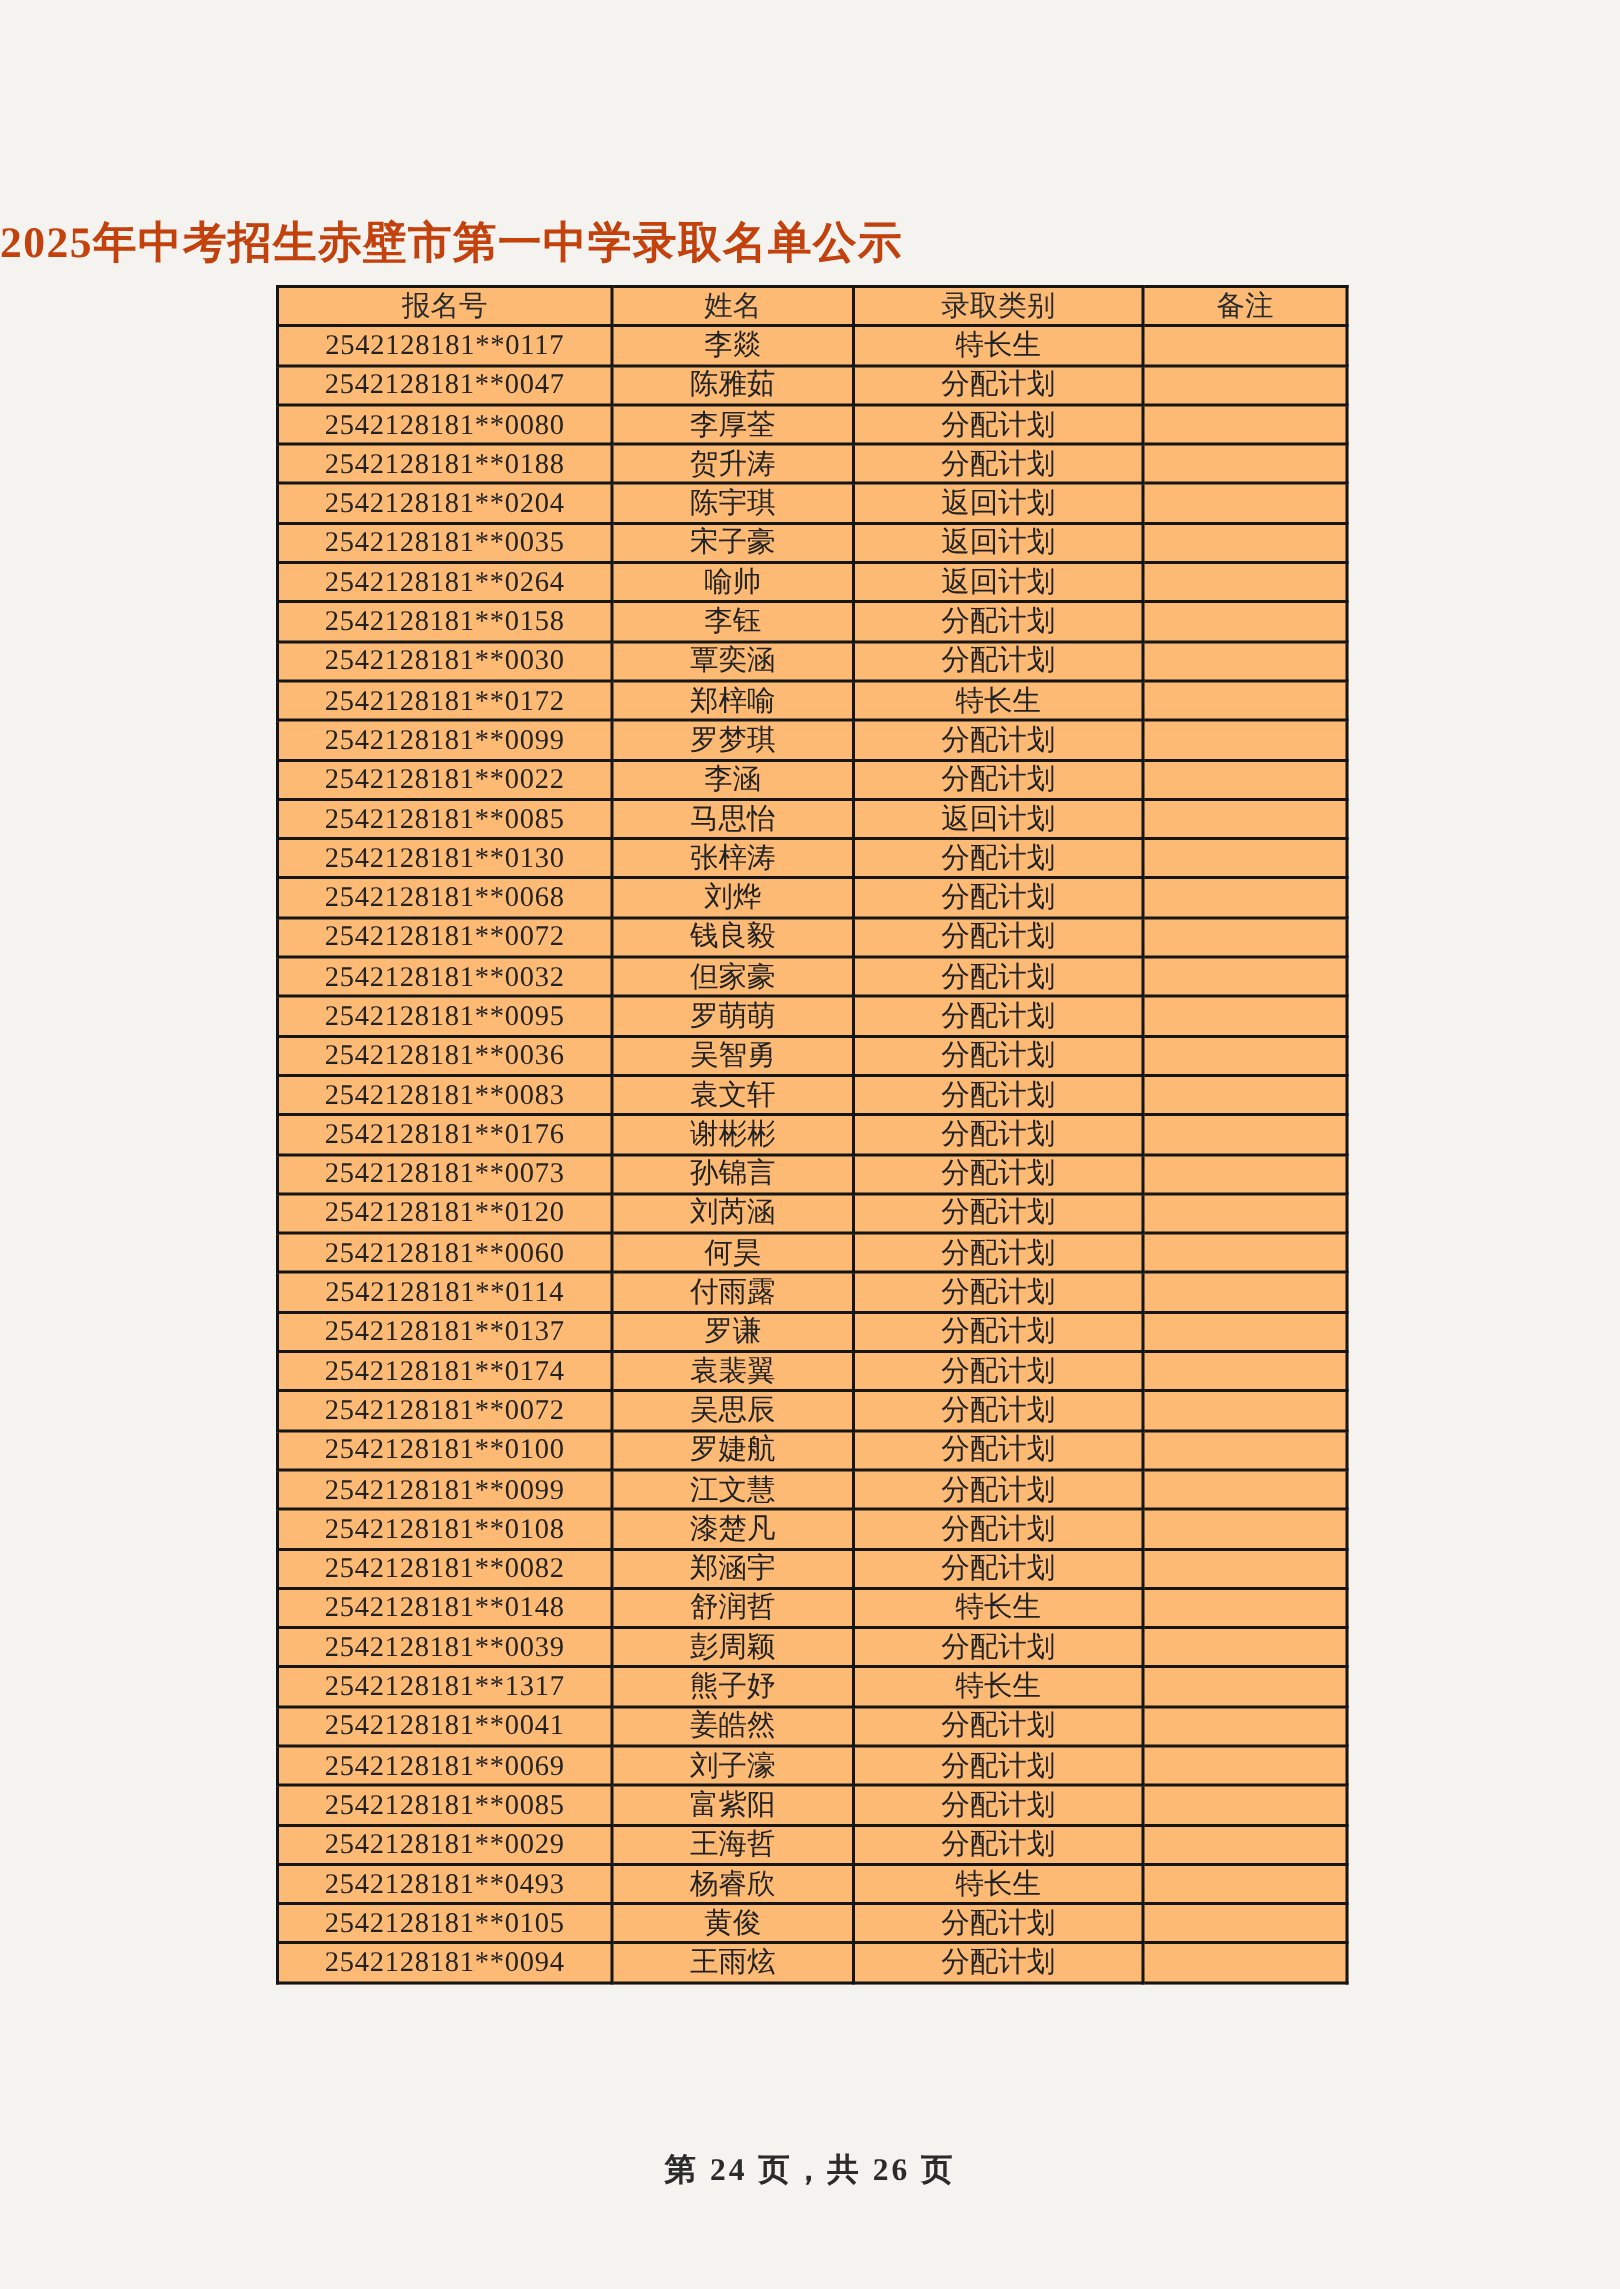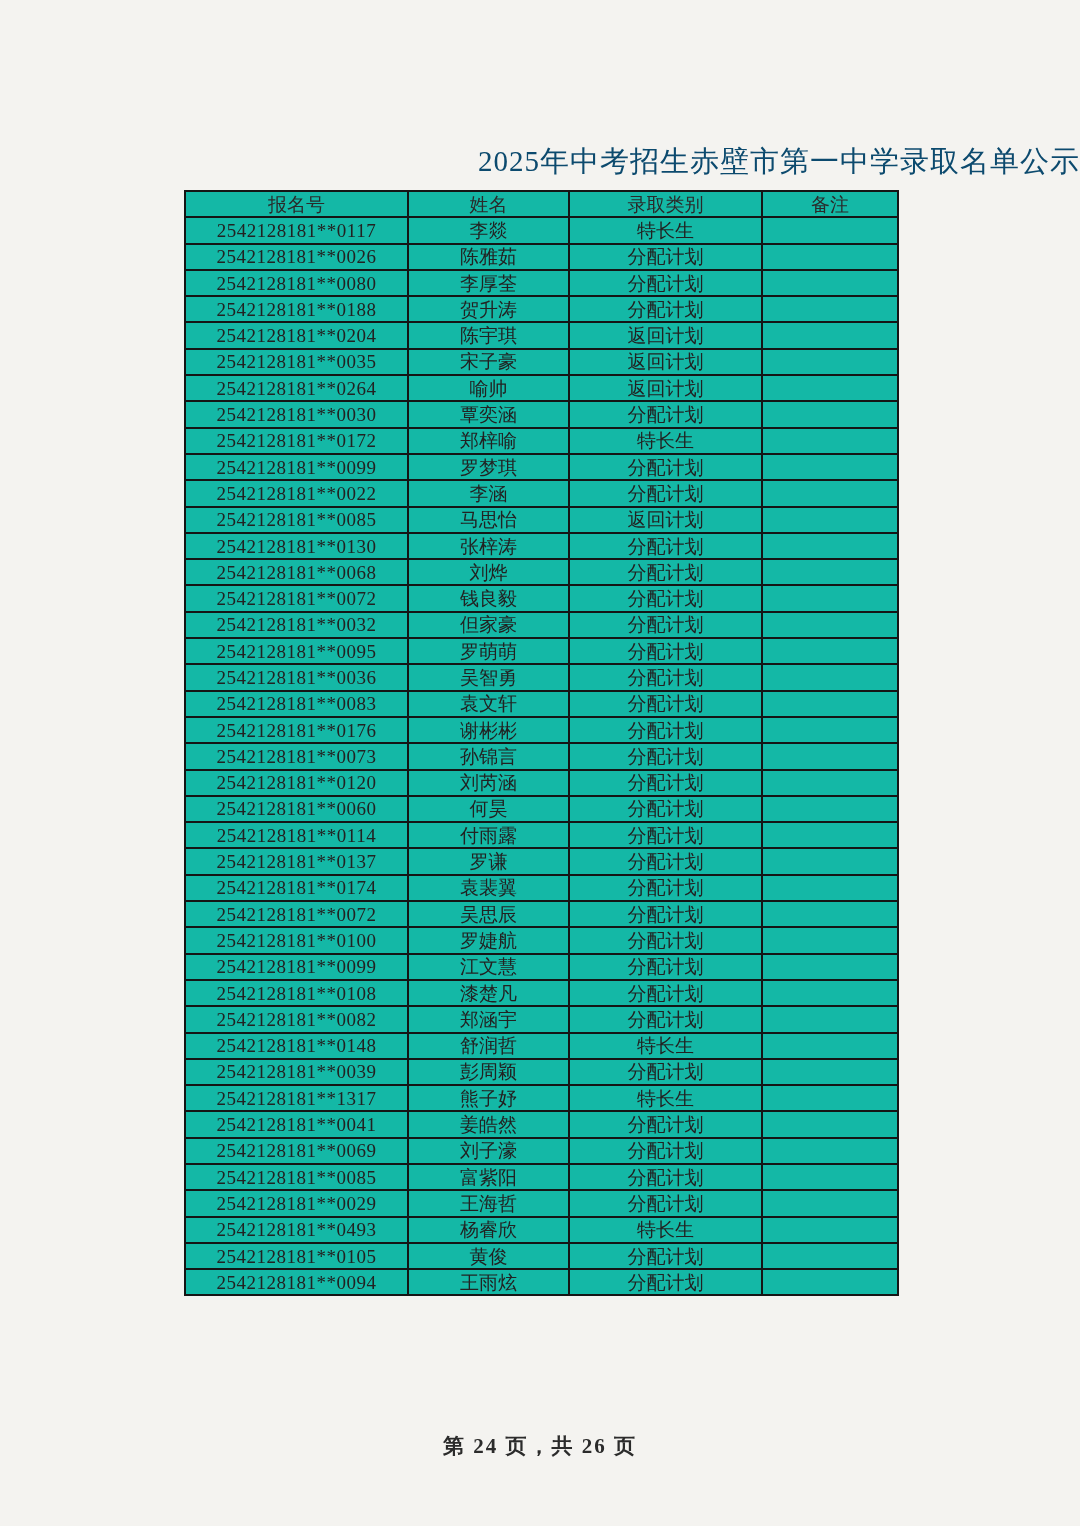--- a/index.html
+++ b/index.html
@@ -12,34 +12,34 @@
     height: 1526px;
     background: #f4f3f0;
     color: #1c1c1c;
     overflow: hidden;
   }
   .page-title {
     position: absolute;
     top: 142px;
     left: 0;
     width: 100%;
-    text-align: right;
+    text-align: left;
     font-size: 29px;
-    font-weight: 400;
+    font-weight: 700;
     letter-spacing: 1px;
-    color: #0c4a6e;
+    color: #c2410c;
   }
   table.admission-table {
     position: absolute;
     left: 184px;
     top: 190px;
     width: 713px;
     border-collapse: collapse;
     table-layout: fixed;
-    background: #14b8a6;
+    background: #fdba74;
   }
   table.admission-table col.c-regno   { width: 223px; }
   table.admission-table col.c-name    { width: 161px; }
   table.admission-table col.c-cat     { width: 193px; }
   table.admission-table col.c-remark  { width: 136px; }
   table.admission-table th,
   table.admission-table td {
     border: 2px solid #151515;
     text-align: center;
     vertical-align: middle;
@@ -94,21 +94,21 @@
     </tr>
   </thead>
   <tbody id="table-body">
       <tr>
         <td class="cell-regno">2542128181**0117</td>
         <td class="cell-name">李燚</td>
         <td class="cell-cat">特长生</td>
         <td class="cell-remark"></td>
       </tr>
       <tr>
-        <td class="cell-regno">2542128181**0026</td>
+        <td class="cell-regno">2542128181**0047</td>
         <td class="cell-name">陈雅茹</td>
         <td class="cell-cat">分配计划</td>
         <td class="cell-remark"></td>
       </tr>
       <tr>
         <td class="cell-regno">2542128181**0080</td>
         <td class="cell-name">李厚荃</td>
         <td class="cell-cat">分配计划</td>
         <td class="cell-remark"></td>
       </tr>
@@ -127,20 +127,26 @@
       <tr>
         <td class="cell-regno">2542128181**0035</td>
         <td class="cell-name">宋子豪</td>
         <td class="cell-cat">返回计划</td>
         <td class="cell-remark"></td>
       </tr>
       <tr>
         <td class="cell-regno">2542128181**0264</td>
         <td class="cell-name">喻帅</td>
         <td class="cell-cat">返回计划</td>
+        <td class="cell-remark"></td>
+      </tr>
+      <tr>
+        <td class="cell-regno">2542128181**0158</td>
+        <td class="cell-name">李钰</td>
+        <td class="cell-cat">分配计划</td>
         <td class="cell-remark"></td>
       </tr>
       <tr>
         <td class="cell-regno">2542128181**0030</td>
         <td class="cell-name">覃奕涵</td>
         <td class="cell-cat">分配计划</td>
         <td class="cell-remark"></td>
       </tr>
       <tr>
         <td class="cell-regno">2542128181**0172</td>

